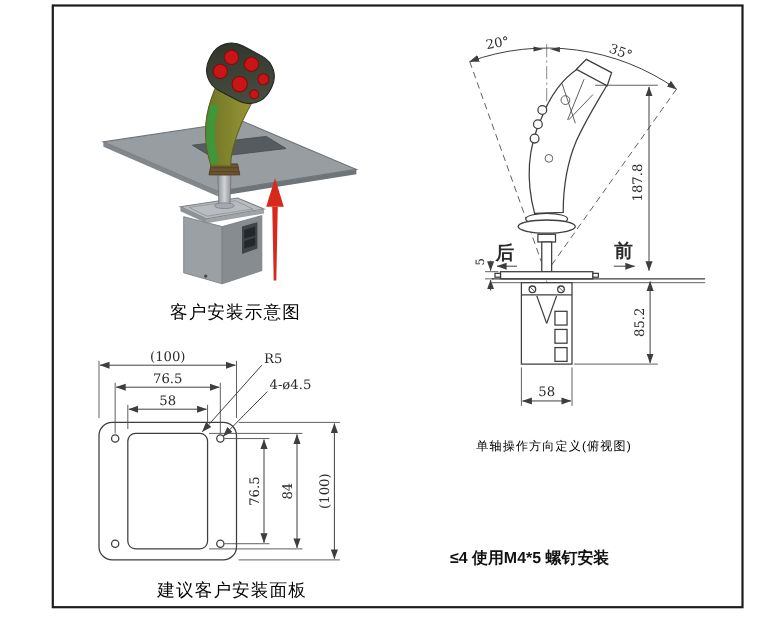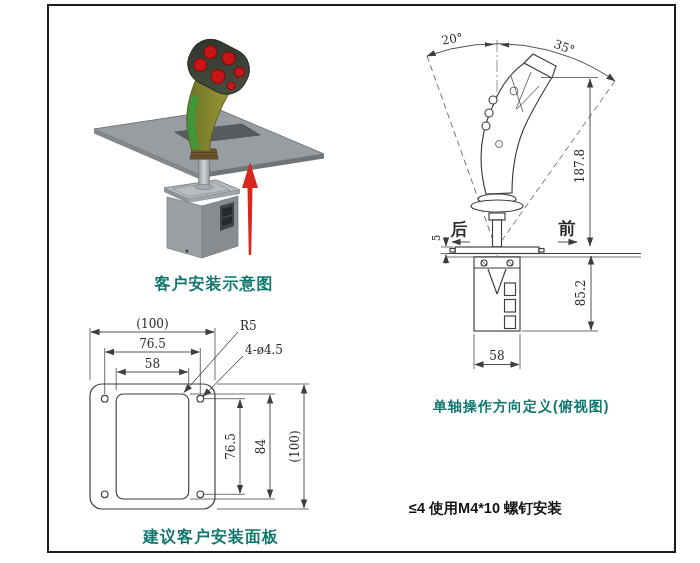--- a/index.html
+++ b/index.html
@@ -1,25 +1,25 @@
 <!DOCTYPE html>
 <html><head>
 <meta charset="utf-8">
 <style>
   html,body{margin:0;padding:0;background:#ffffff;width:700px;height:563px;overflow:hidden;}
   #stage{position:relative;width:700px;height:563px;background:#ffffff;
          font-family:"Liberation Sans",sans-serif;}
   #frame{position:absolute;left:47px;top:4px;width:629px;height:549px;
          border:2px solid #1c1c1c;box-sizing:border-box;background:#ffffff;}
   .fig{position:absolute;}
-  .caption{position:absolute;font-weight:bold;color:#0f766e;font-size:16px;
+  .caption{position:absolute;font-weight:normal;color:#000000;font-size:16px;
            letter-spacing:1px;white-space:nowrap;}
   .caption.center{text-align:center;}
   #cap-install{left:70px;top:268px;width:190px;}
-  #cap-direction{left:384px;top:392px;font-size:14px;}
+  #cap-direction{left:384px;top:392px;font-size:11px;}
   #cap-cutout{left:62px;top:521px;width:200px;}
   #notes{position:absolute;left:330px;top:492px;width:310px;font-weight:bold;
          color:#111;font-size:14.5px;line-height:21px;}
   #notes .l2{padding-left:30px;}
   svg text{fill:#2b2b2b;}
   .dimtxt{font-family:"DejaVu Serif",serif;font-size:12px;}
   .dimtxt-s{font-family:"DejaVu Serif",serif;font-size:10.5px;}
   .cjk{font-family:"Liberation Sans",sans-serif;font-weight:bold;font-size:17px;}
   .thin{stroke:#4a4a4a;stroke-width:0.8;fill:none;}
   .geo{stroke:#3e3e3e;stroke-width:1.15;fill:none;}
@@ -260,17 +260,17 @@
       <g>
         <line class="thin" x1="140" y1="68" x2="232" y2="68"></line>
         <line class="thin" x1="140" y1="193" x2="232" y2="193"></line>
         <line class="dim" x1="227" y1="69" x2="227" y2="192" marker-start="url(#mB)" marker-end="url(#mB)"></line>
       </g>
       <text class="dimtxt" x="222" y="130.5" text-anchor="middle" transform="rotate(-90 222 130.5)">(100)</text>
     </svg>
     <div class="caption center" id="cap-cutout">建议客户安装面板</div>
 
     <div id="notes">
-      <div class="l2">≤4 使用M4*10 螺钉安装</div>
+      <div class="l2">≤4 使用M4*5 螺钉安装</div>
     </div>
 
   </div>
 </div>
 
 </body></html>

